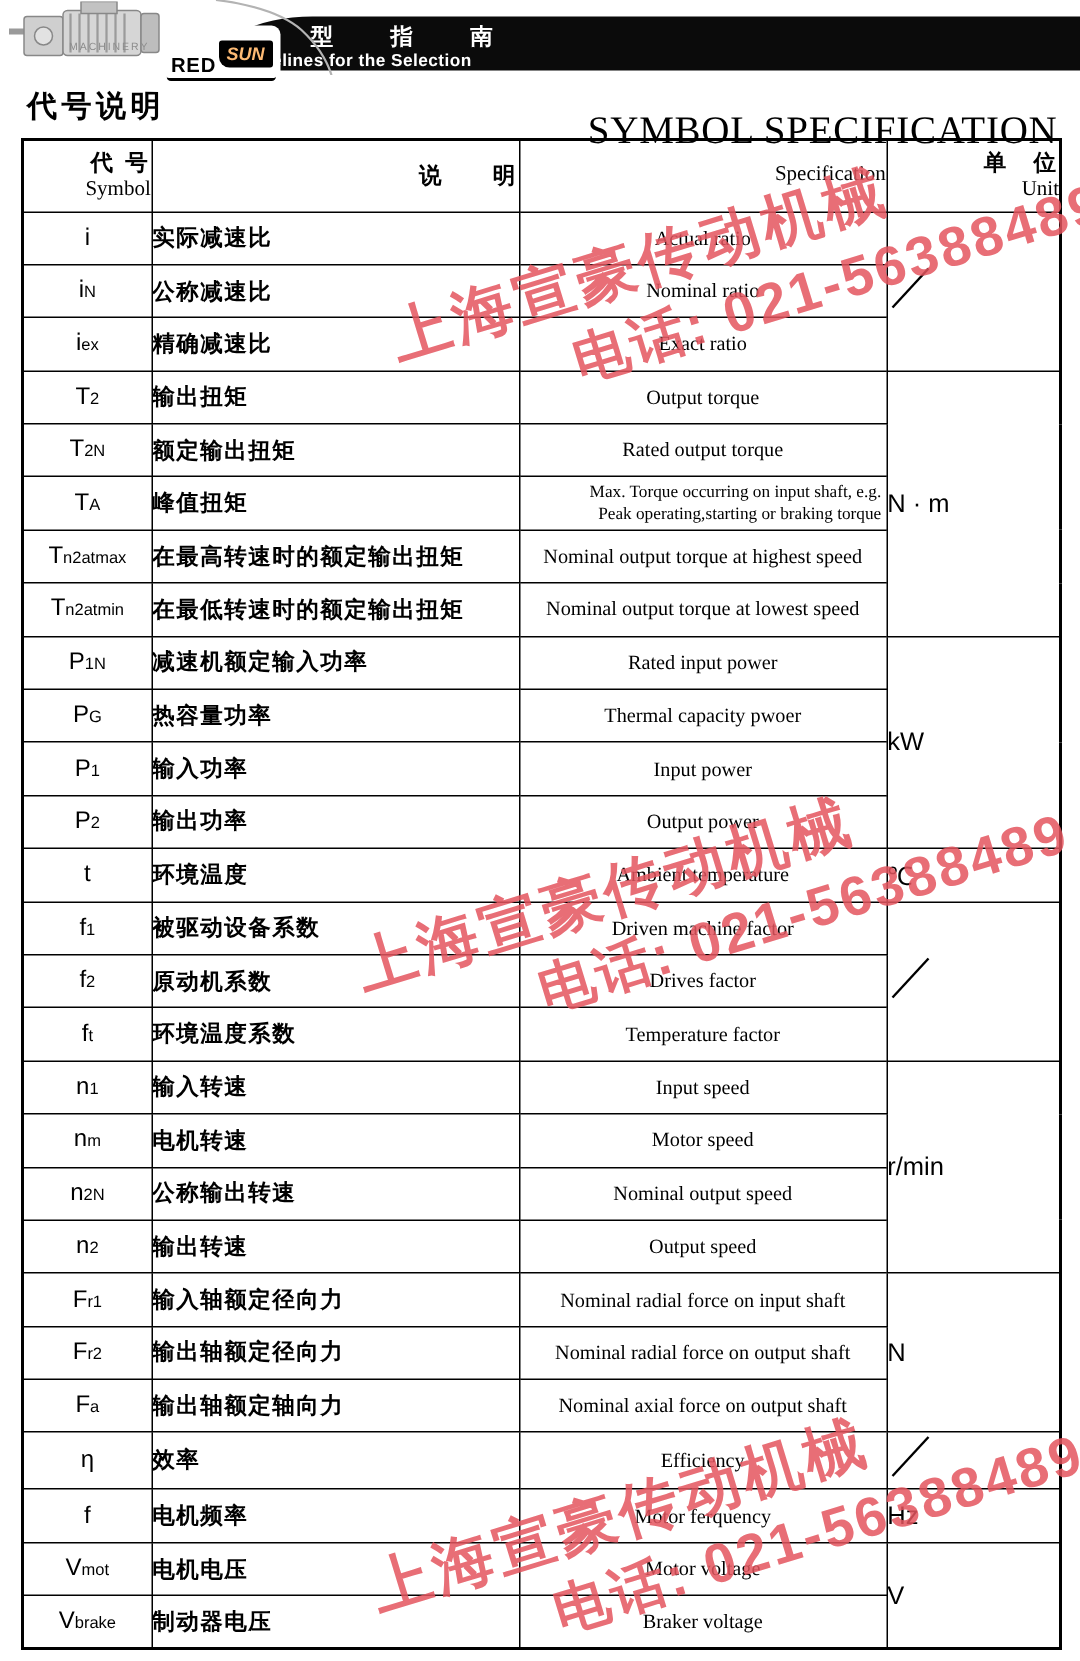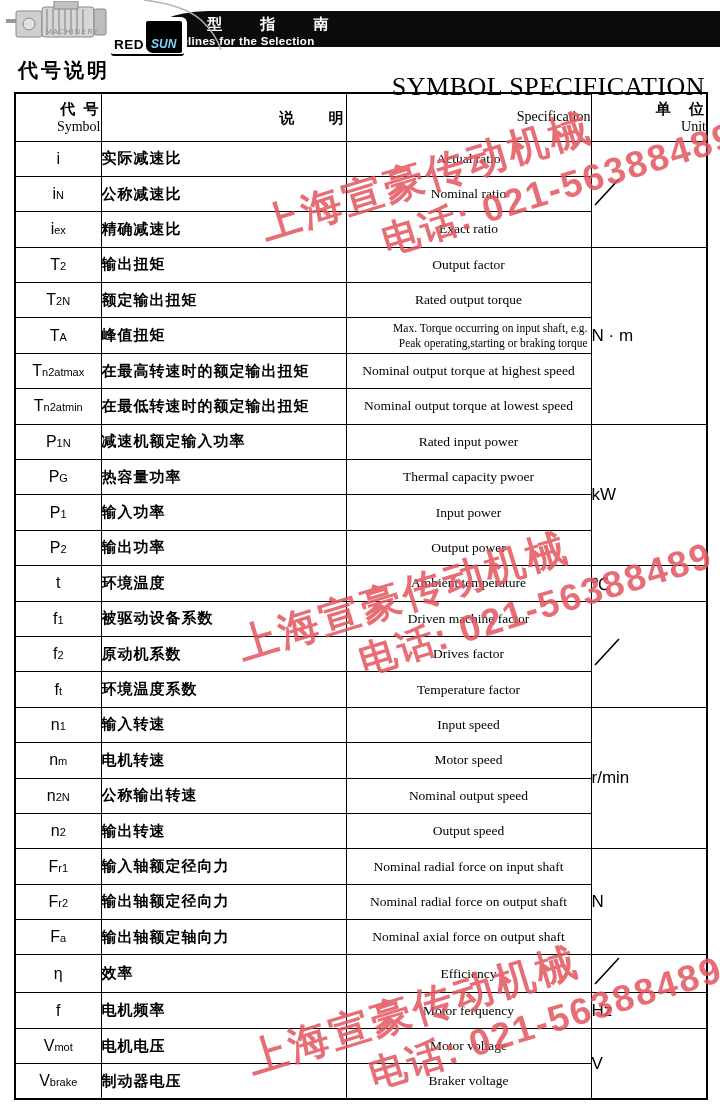--- a/index.html
+++ b/index.html
@@ -16,22 +16,22 @@
   .bar-en{color:#fff;font-weight:bold;font-size:11.5px;letter-spacing:.3px;margin:1px 0 0 14px;white-space:nowrap;}
   .bubble-arc{position:absolute;left:138px;top:0;z-index:2;}
   .motor-art{position:absolute;left:6px;top:1px;z-index:3;}
   .machinery-label{position:absolute;left:46px;top:28px;font-size:7px;color:#8d8d8d;letter-spacing:1.3px;z-index:3;}
   .redsun-logo{
     position:absolute;left:111px;top:20px;z-index:4;background:#fff;display:flex;align-items:center;
     padding:1px 2px 1px 3px;border-radius:3px;box-shadow:0 0 0 3px #fff;border-bottom:2px solid #000;
   }
   .redsun-red{font-weight:bold;font-size:13.5px;letter-spacing:.5px;margin-top:15px;}
   .redsun-sun{
-    background:#000;color:#7dd3fc;font-weight:bold;font-style:italic;font-size:12px;
-    padding:16px 6px 2px 5px;margin-left:2px;border-radius:2px 2px 2px 7px;
+    background:#000;color:#fdba74;font-weight:bold;font-style:italic;font-size:12px;
+    padding:2px 6px 2px 5px;margin-left:2px;border-radius:2px 2px 2px 7px;
   }
   
   .title-zh{position:absolute;left:18px;top:57px;font-size:20px;font-weight:bold;letter-spacing:3px;}
   .title-en{position:absolute;right:15px;top:72px;font-size:26px;font-family:"Liberation Serif",serif;letter-spacing:.5px;}
   
   table.symbol-table{
     position:absolute;left:14px;top:92px;width:692px;
     border-collapse:collapse;table-layout:fixed;border:2px solid #000;
   }
   .symbol-table th,.symbol-table td{border:1px solid #000;padding:0;overflow:hidden;}
@@ -146,21 +146,21 @@
         <td class="symbol-cell"><span class="sym">i</span><span class="sub">ex</span></td>
         <td class="description-cell">精确减速比</td>
         <td class="spec-cell">
           <div>Exact ratio</div>
         </td>
       </tr>
       <tr>
         <td class="symbol-cell"><span class="sym">T</span><span class="sub">2</span></td>
         <td class="description-cell">输出扭矩</td>
         <td class="spec-cell">
-          <div>Output factor</div>
+          <div>Output torque</div>
         </td>
         <td class="unit-cell" rowspan="5">N · m</td>
       </tr>
       <tr>
         <td class="symbol-cell"><span class="sym">T</span><span class="sub">2N</span></td>
         <td class="description-cell">额定输出扭矩</td>
         <td class="spec-cell">
           <div>Rated output torque</div>
         </td>
       </tr>

